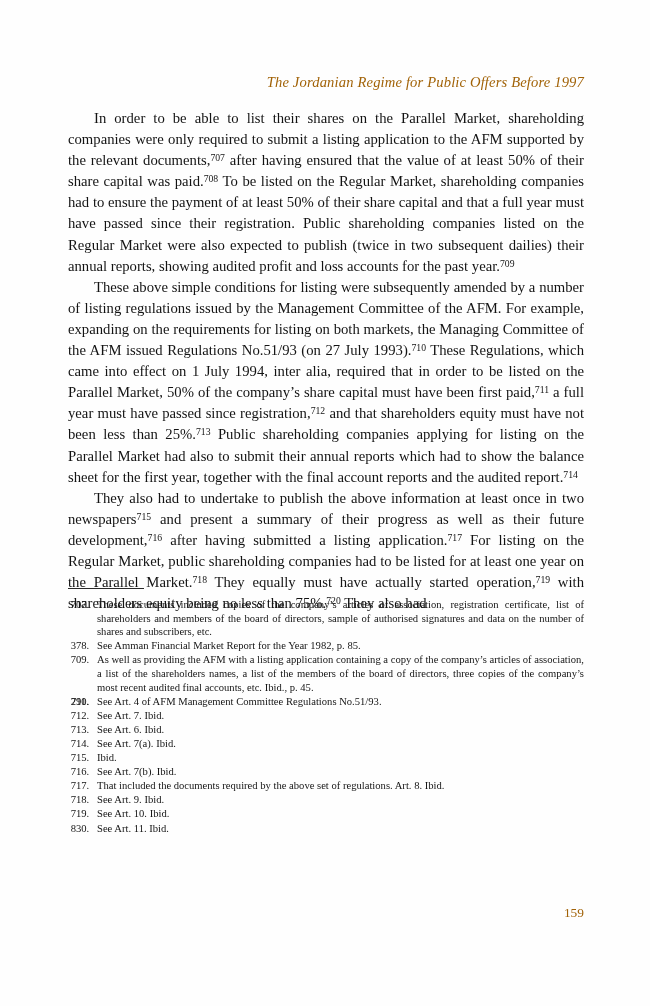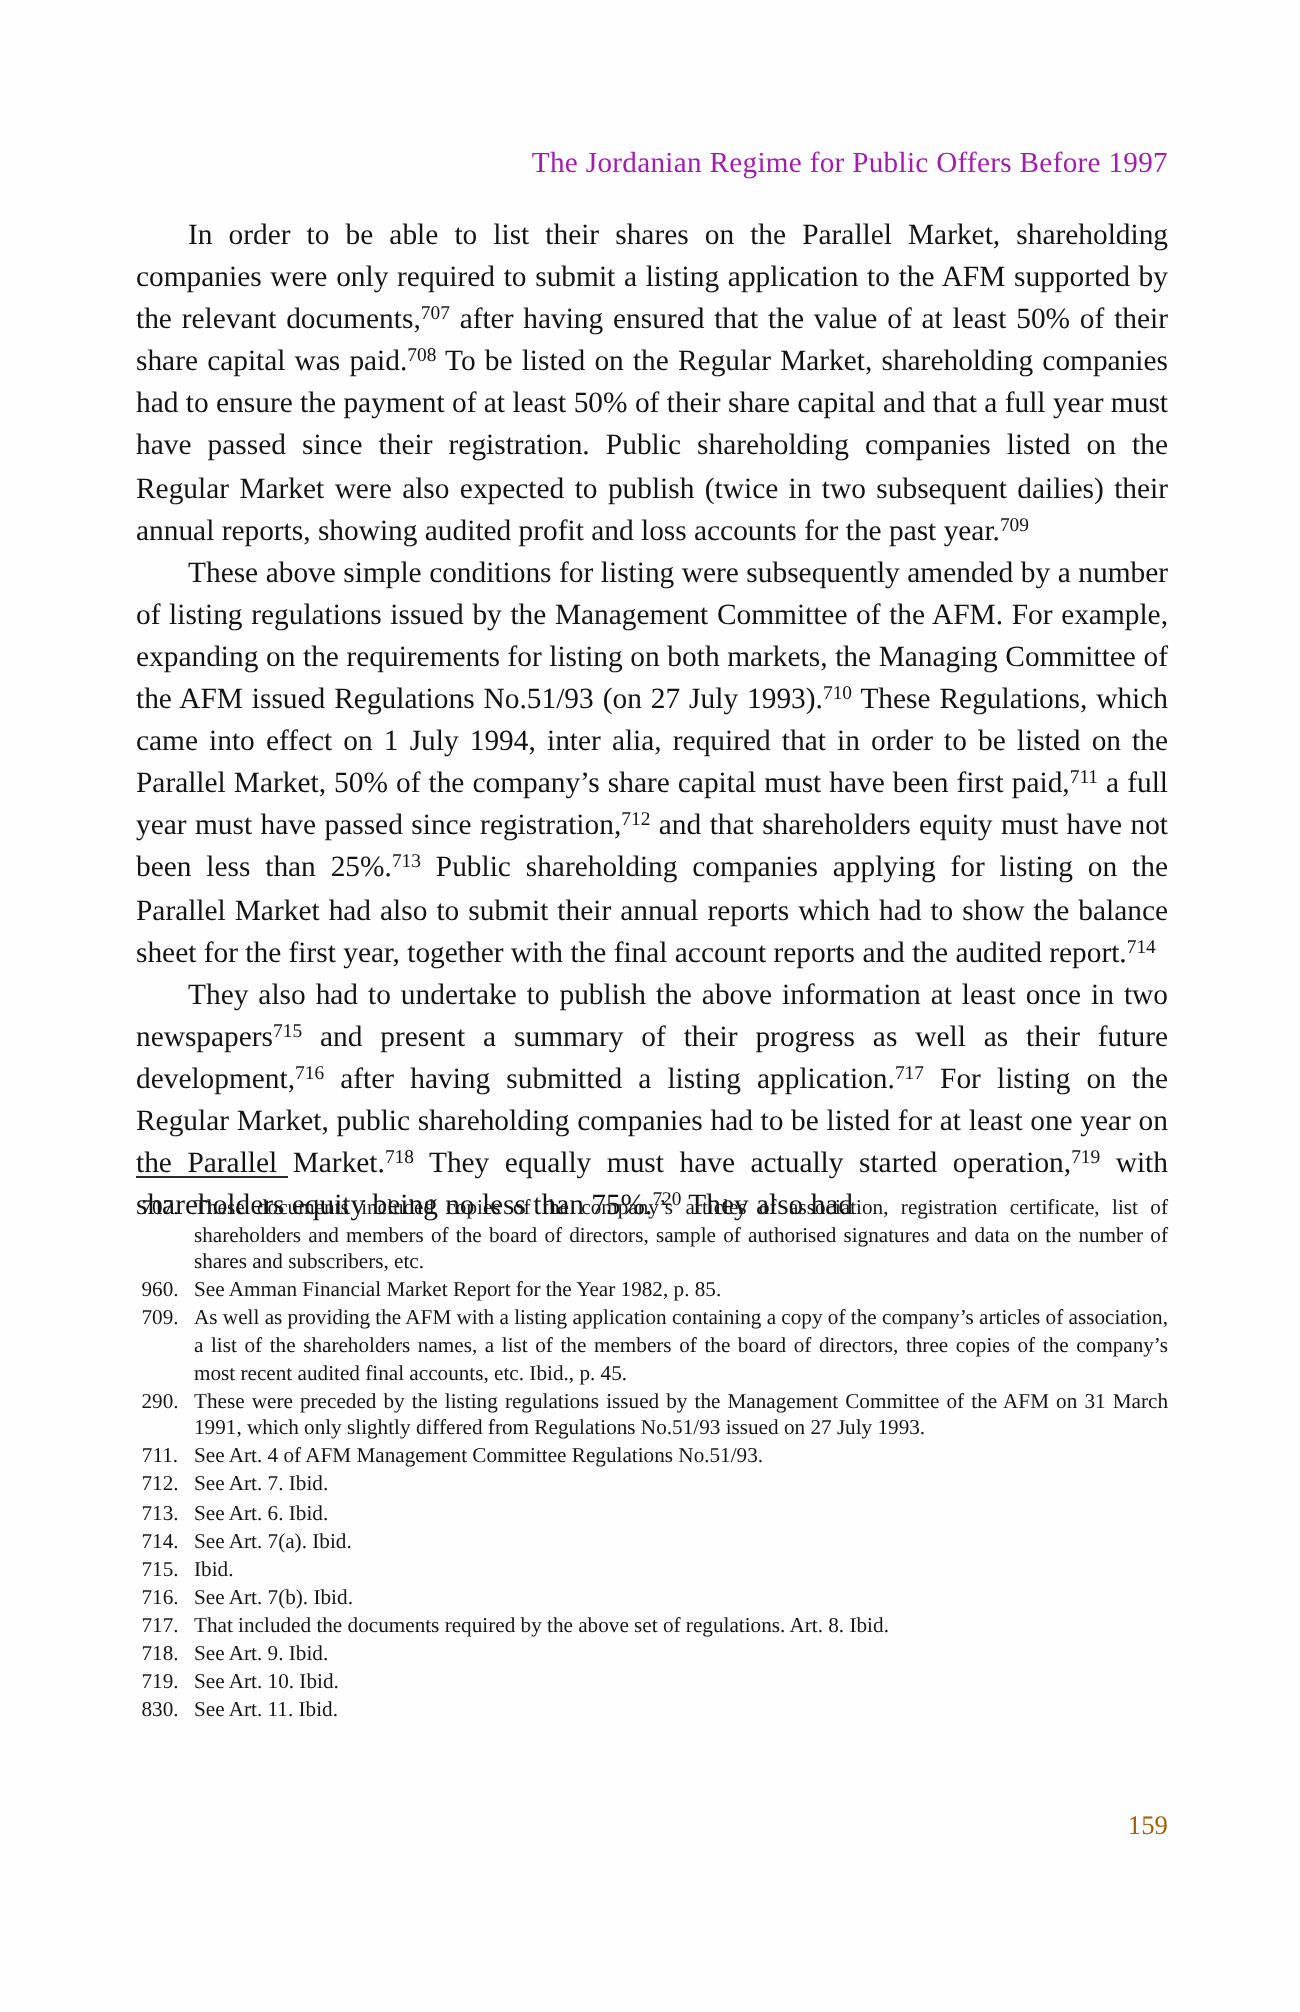--- a/index.html
+++ b/index.html
@@ -22,23 +22,24 @@
     height: 1006px;
     background: #fefefe;
   }
   
   .running-head {
     position: absolute;
     left: 68px;
     top: 74px;
     width: 516px;
     text-align: right;
+    font-style: italic;
     font-size: 14.6px;
     letter-spacing: 0.15px;
-    color: #a21caf;
+    color: #a16207;
   }
   
   .body-block {
     position: absolute;
     left: 68px;
     top: 108px;
     width: 516px;
   }
   p.para {
     margin: 0;
@@ -108,23 +109,23 @@
   <div class="body-block" id="body-block">
       <p class="para"><span>In order to be able to list their shares on the </span><span class="it">Parallel Market</span><span>, shareholding companies were only required to submit a listing application to the AFM supported by the relevant documents,</span><sup>707</sup><span> after having ensured that the value of at least 50% of their share capital was paid.</span><sup>708</sup><span> To be listed on the </span><span class="it">Regular Market</span><span>, shareholding companies had to ensure the payment of at least 50% of their share capital and that a full year must have passed since their registration. Public shareholding compa­nies listed on the </span><span class="it">Regular Market</span><span> were also expected to publish (twice in two subsequent dailies) their annual reports, showing audited profit and loss accounts for the past year.</span><sup>709</sup></p>
       <p class="para"><span>These above simple conditions for listing were subsequently amended by a number of listing regulations issued by the Management Committee of the AFM. For example, expanding on the requirements for listing on both markets, the Managing Committee of the AFM issued </span><span class="it">Regulations No.51/93</span><span> (on 27 July 1993).</span><sup>710</sup><span> These </span><span class="it">Regulations</span><span>, which came into effect on 1 July 1994, </span><span class="it">inter alia</span><span>, required that in order to be listed on the </span><span class="it">Parallel Market</span><span>, 50% of the company’s share capital must have been first paid,</span><sup>711</sup><span> a full year must have passed since registration,</span><sup>712</sup><span> and that shareholders equity must have not been less than 25%.</span><sup>713</sup><span> Public shareholding companies applying for listing on the </span><span class="it">Parallel Market</span><span> had also to submit their annual reports which had to show the balance sheet for the first year, together with the final account reports and the audited report.</span><sup>714</sup></p>
       <p class="para"><span>They also had to undertake to publish the above information at least once in two newspapers</span><sup>715</sup><span> and present a summary of their progress as well as their future development,</span><sup>716</sup><span> after having submitted a listing application.</span><sup>717</sup><span> For listing on the </span><span class="it">Regular Market</span><span>, public shareholding companies had to be listed for at least one year on the </span><span class="it">Parallel Market</span><span>.</span><sup>718</sup><span> They equally must have actually started operation,</span><sup>719</sup><span> with shareholders equity being no less than 75%.</span><sup>720</sup><span> They also had</span></p>
     </div>
 
   <div class="footnote-area">
     <div class="fn-rule"></div>
     <div id="footnote-list">
         <div class="fn"><span class="fn-num">707.</span><span><span>These documents included copies of the company’s articles of association, registration certi­ficate, list of shareholders and members of the board of directors, sample of authorised signatures and data on the number of shares and subscribers, etc.</span></span></div>
-        <div class="fn single"><span class="fn-num">960.</span><span><span class="it">See </span><span class="it">Amman Financial Market Report for the Year 1982</span><span>, p. 85.</span></span></div>
+        <div class="fn single"><span class="fn-num">378.</span><span><span class="it">See </span><span class="it">Amman Financial Market Report for the Year 1982</span><span>, p. 85.</span></span></div>
         <div class="fn"><span class="fn-num">709.</span><span><span>As well as providing the AFM with a listing application containing a copy of the company’s articles of association, a list of the shareholders names, a list of the members of the board of directors, three copies of the company’s most recent audited final accounts, etc. </span><span class="it">Ibid</span><span>., p. 45.</span></span></div>
-        <div class="fn"><span class="fn-num">290.</span><span><span>These were preceded by the listing regulations issued by the Management Committee of the AFM on 31 March 1991, which only slightly differed from </span><span class="it">Regulations No.51/93</span><span> issued on 27 July 1993.</span></span></div>
+        <div class="fn"><span class="fn-num">290.</span></div>
         <div class="fn single"><span class="fn-num">711.</span><span><span>See Art. 4 of AFM Management Committee </span><span class="it">Regulations No.51/93</span><span>.</span></span></div>
         <div class="fn single"><span class="fn-num">712.</span><span><span>See Art. 7. </span><span class="it">Ibid</span><span>.</span></span></div>
         <div class="fn single"><span class="fn-num">713.</span><span><span>See Art. 6. </span><span class="it">Ibid</span><span>.</span></span></div>
         <div class="fn single"><span class="fn-num">714.</span><span><span>See Art. 7(a). </span><span class="it">Ibid</span><span>.</span></span></div>
         <div class="fn single"><span class="fn-num">715.</span><span><span class="it">Ibid</span><span>.</span></span></div>
         <div class="fn single"><span class="fn-num">716.</span><span><span>See Art. 7(b). </span><span class="it">Ibid</span><span>.</span></span></div>
         <div class="fn single"><span class="fn-num">717.</span><span><span>That included the documents required by the above set of regulations. Art. 8. </span><span class="it">Ibid</span><span>.</span></span></div>
         <div class="fn single"><span class="fn-num">718.</span><span><span>See Art. 9. </span><span class="it">Ibid</span><span>.</span></span></div>
         <div class="fn single"><span class="fn-num">719.</span><span><span>See Art. 10. </span><span class="it">Ibid</span><span>.</span></span></div>
         <div class="fn single"><span class="fn-num">830.</span><span><span>See Art. 11. </span><span class="it">Ibid</span><span>.</span></span></div>

